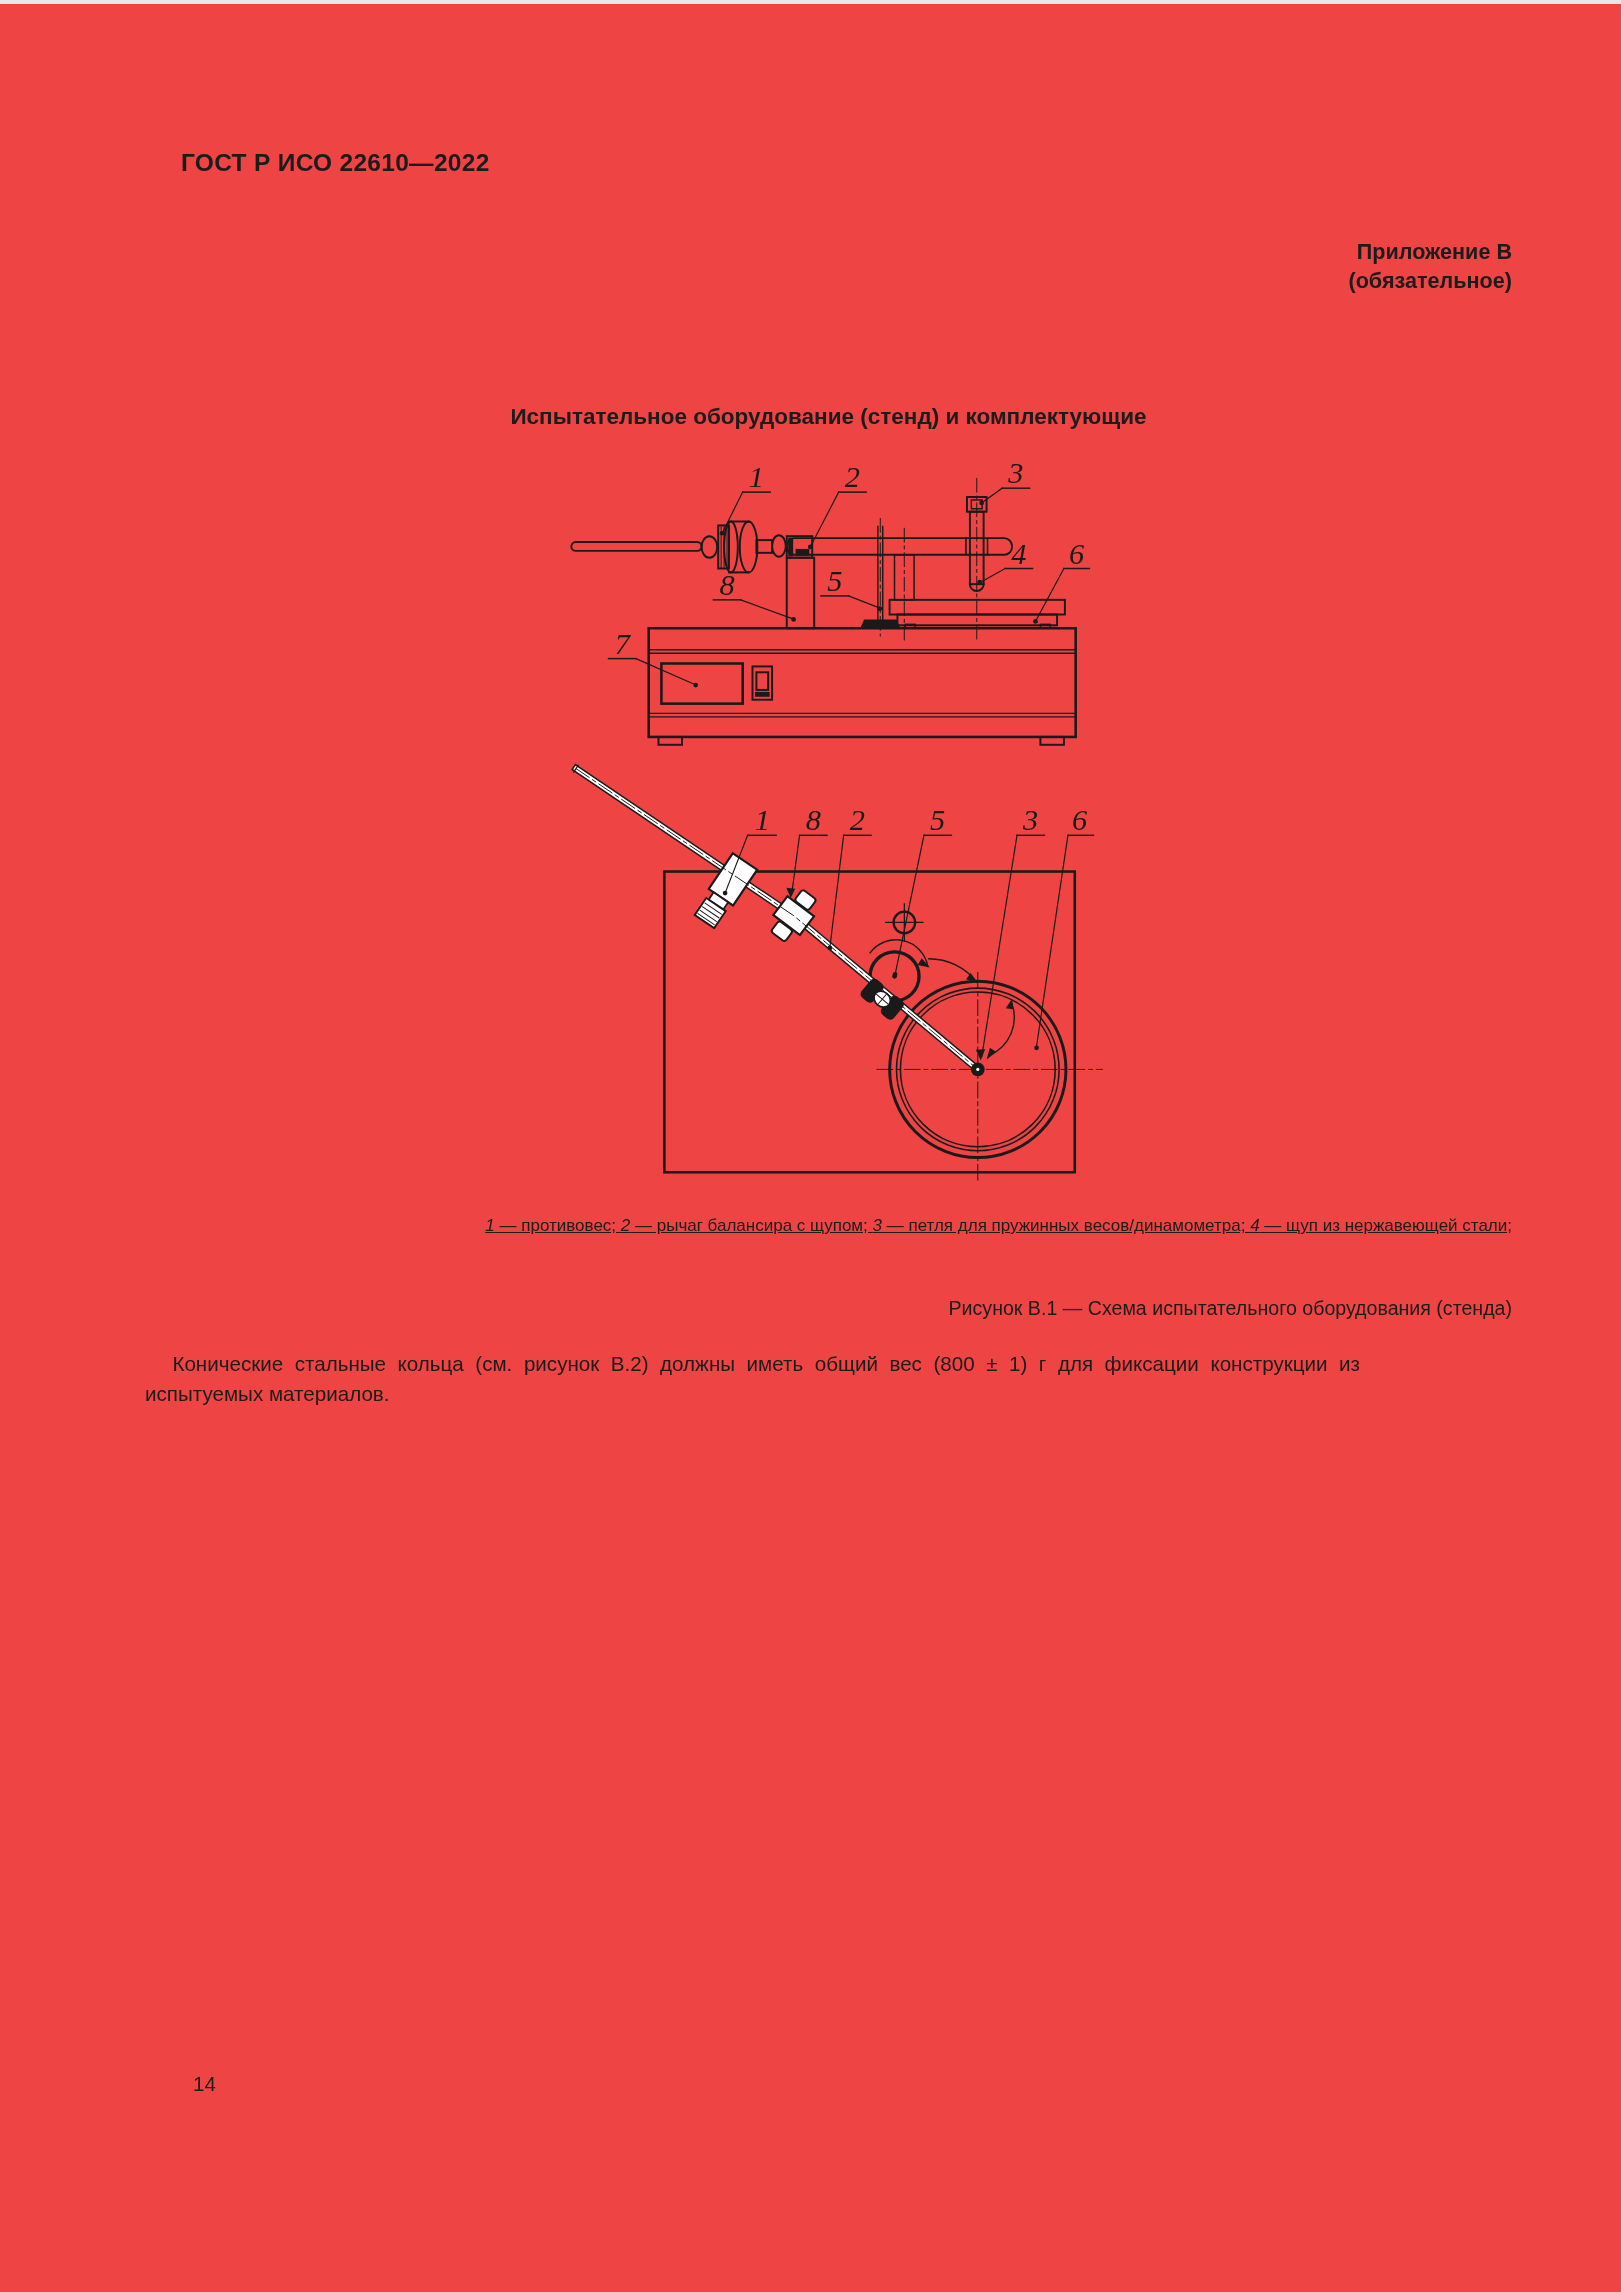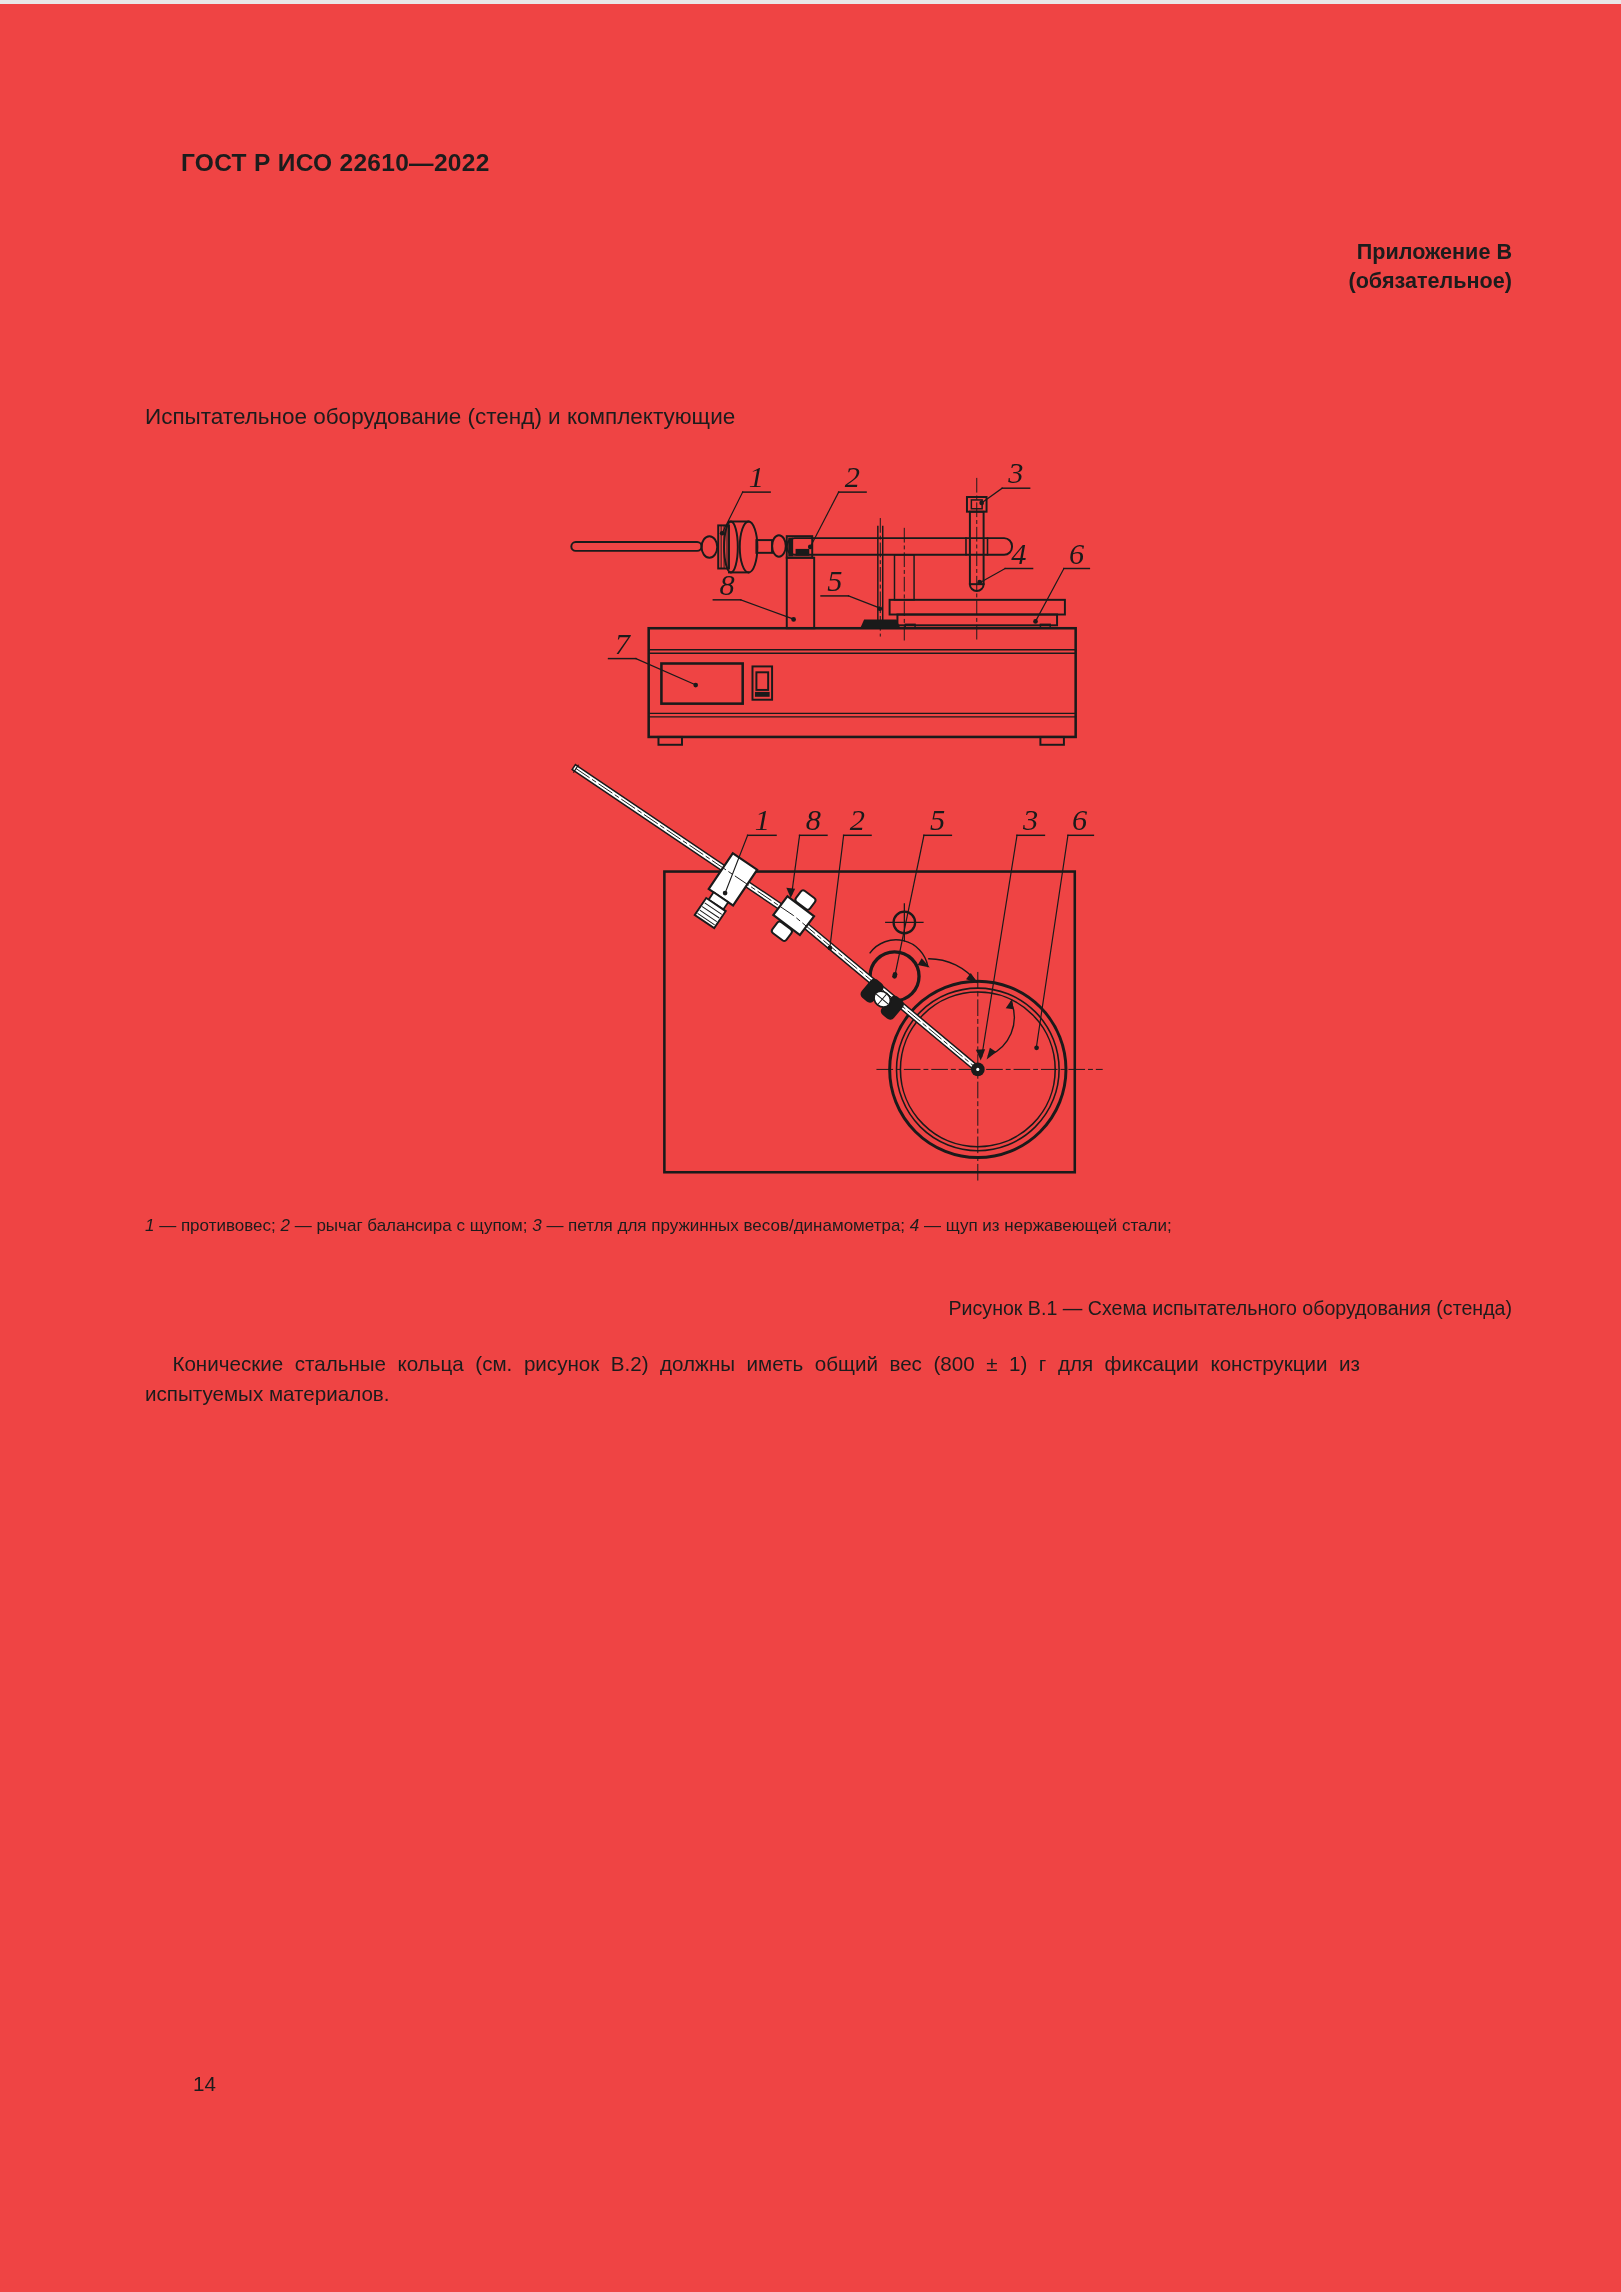--- a/index.html
+++ b/index.html
@@ -12,28 +12,28 @@
   .doc-header{
     position:absolute;left:181px;top:145px;
     font-size:24.5px;font-weight:bold;letter-spacing:0.3px;
   }
   .content{position:absolute;left:145px;top:0;width:1367px;}
   .appendix{
     position:absolute;left:0;top:233px;width:100%;text-align:right;
     font-size:21.6px;font-weight:bold;line-height:29px;
   }
   .section-title{
-    position:absolute;left:0;top:400px;width:100%;
-    font-size:22.5px;font-weight:normal;
+    position:absolute;left:0;top:400px;width:100%;text-align:center;
+    font-size:22.5px;font-weight:bold;
   }
   .svg-side{position:absolute;left:539px;top:431px;}
   .svg-top{position:absolute;left:539px;top:745px;}
   .legend{
-    position:absolute;left:0;top:1207px;width:100%;text-align:left;
-    font-size:17px;line-height:30px;
+    position:absolute;left:0;top:1207px;width:100%;text-align:right;
+    font-size:17px;line-height:30px;text-decoration:underline;
   }
   .legend i{font-style:italic;}
   .figure-caption{
     position:absolute;left:0;top:1293px;width:100%;text-align:right;
     font-size:19.6px;
   }
   .body-paragraph{
     position:absolute;left:0;top:1345px;width:1215px;
     font-size:20.6px;line-height:30px;text-align:justify;text-indent:27.4px;
     margin:0;

